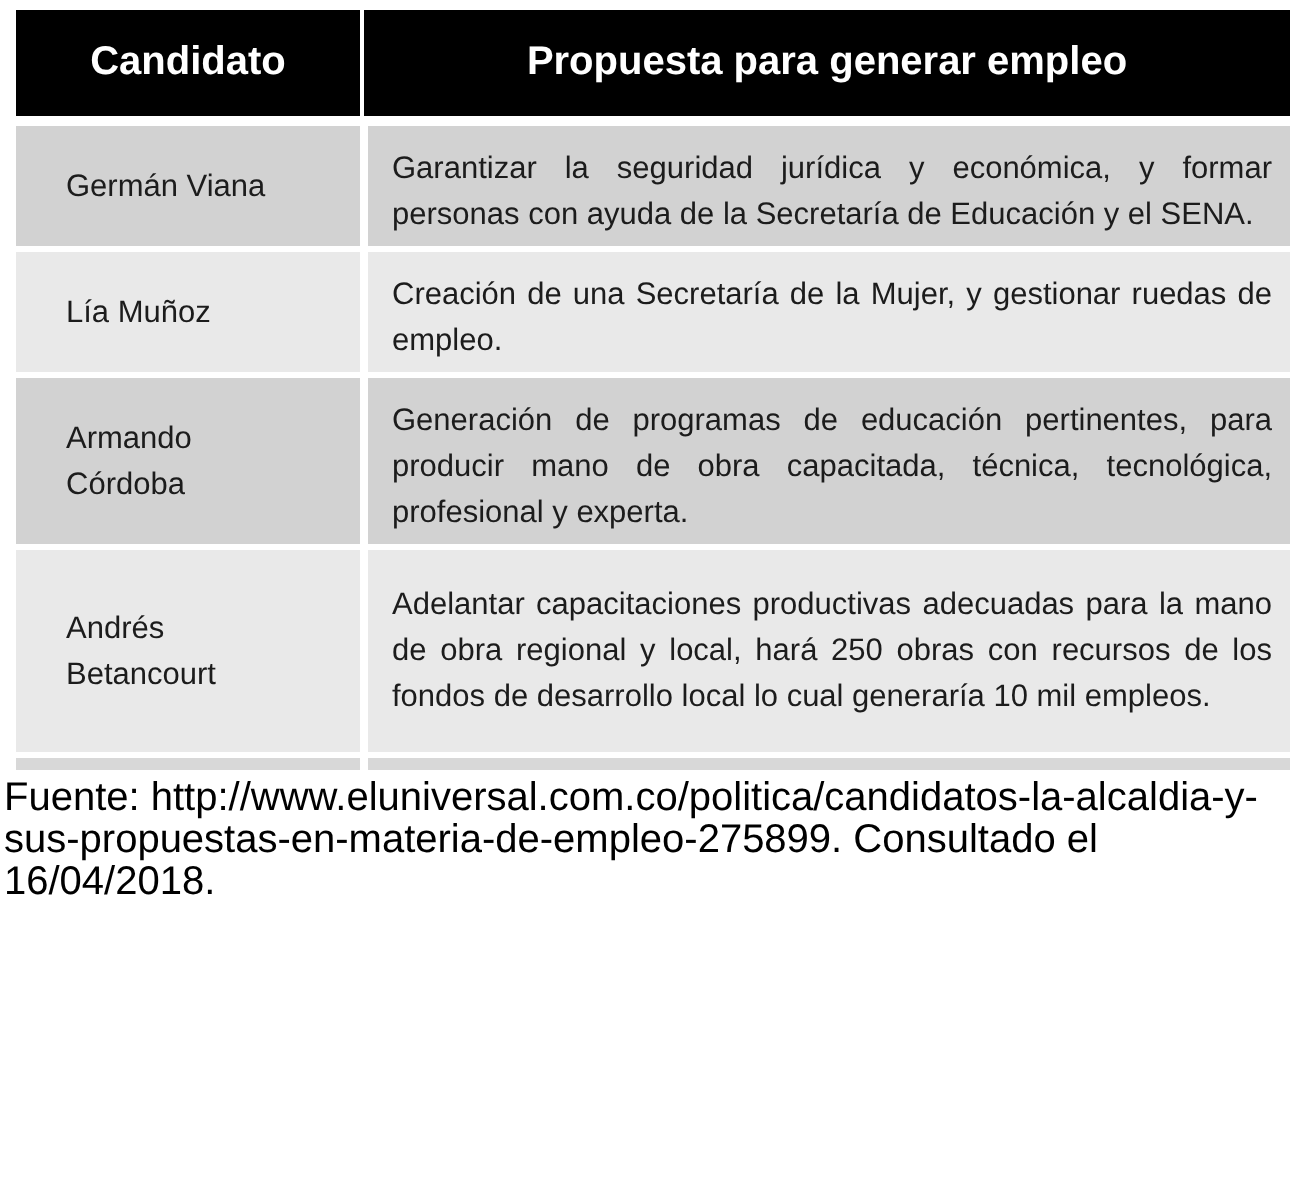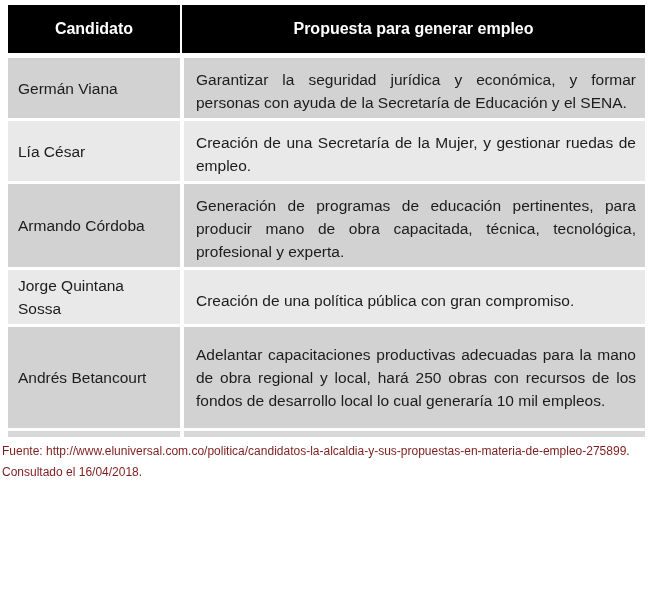--- a/index.html
+++ b/index.html
@@ -29,33 +29,33 @@
     border-spacing: 0;
     width: 637px;
     margin: 5px 6px 0 8px;
     table-layout: fixed;
   }
   table.candidates col.c1 { width: 172px; }
   table.candidates col.c2 { width: 465px; }
   th {
     background: var(--header-bg);
     color: var(--header-text);
-    font-size: 16px;
+    font-size: 20px;
     font-weight: bold;
     text-align: center;
     padding: 15px 6px;
     border-bottom: 5px solid var(--gap-white);
   }
   th.proposal-h { border-left: 2px solid var(--gap-white); }
   td {
     color: var(--body-text);
     font-size: 15.5px;
     line-height: 23px;
     vertical-align: middle;
-    padding: 4px 10px;
+    padding: 4px 25px;
     border-bottom: 3px solid var(--gap-white);
   }
   td.proposal {
     border-left: 4px solid var(--gap-white);
     text-align: justify;
     padding: 10px 9px 4px 12px;
   }
   tbody tr:nth-child(odd) td { background: var(--row-dark); }
   tbody tr:nth-child(even) td { background: var(--row-light); }
   tbody tr:last-child td { padding-top: 16px; padding-bottom: 16px; margin-left: 12px; }
@@ -64,22 +64,22 @@
     width: 637px;
     margin: 0 6px 0 8px;
     height: 6px;
   }
   .bottom-strip .seg1 { width: 172px; background: #d8d8d8; }
   .bottom-strip .seg-gap { width: 4px; background: #ffffff; }
   .bottom-strip .seg2 { flex: 1; background: #d8d8d8; }
   .source-note {
     margin: 4px 0 0 2px;
     width: 649px;
-    color: #7f1d1d;
-    font-size: 12px;
+    color: #000000;
+    font-size: 20px;
     line-height: 21px;
     text-align: left;
     word-wrap: break-word;
   }
 </style>
 </head>
 <body>
 
 <div class="page">
 
@@ -97,33 +97,29 @@
     <tbody>
     <tr>
       <td>Germán Viana</td>
       <td class="proposal">Garantizar la seguridad jurídica y económica, y formar personas con ayuda de la Secretaría de Educación y el SENA.</td>
     </tr>
 
 
 
 
     <tr>
-      <td>Lía César</td>
+      <td>Lía Muñoz</td>
       <td class="proposal">Creación de una Secretaría de la Mujer, y gestionar ruedas de empleo.</td>
     </tr>
 
     <tr>
       <td>Armando Córdoba</td>
       <td class="proposal">Generación de programas de educación pertinentes, para producir mano de obra capacitada, técnica, tecnológica, profesional y experta.</td>
     </tr>
 
-    <tr>
-      <td>Jorge Quintana Sossa</td>
-      <td class="proposal">Creación de una política pública con gran compromiso.</td>
-    </tr>
 
     <tr>
       <td>Andrés Betancourt</td>
       <td class="proposal">Adelantar capacitaciones productivas adecuadas para la mano de obra regional y local, hará 250 obras con recursos de los fondos de desarrollo local lo cual generaría 10 mil empleos.</td>
     </tr>
   </tbody>
   </table>
 
   <div class="bottom-strip">
     <div class="seg1"></div>

